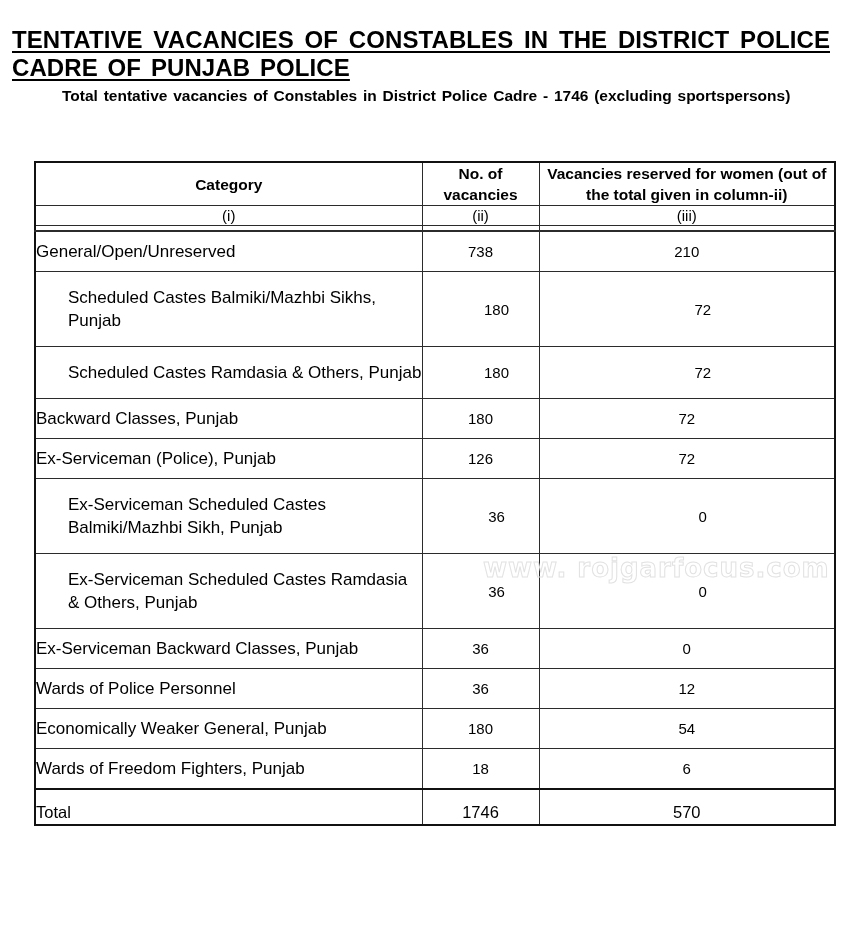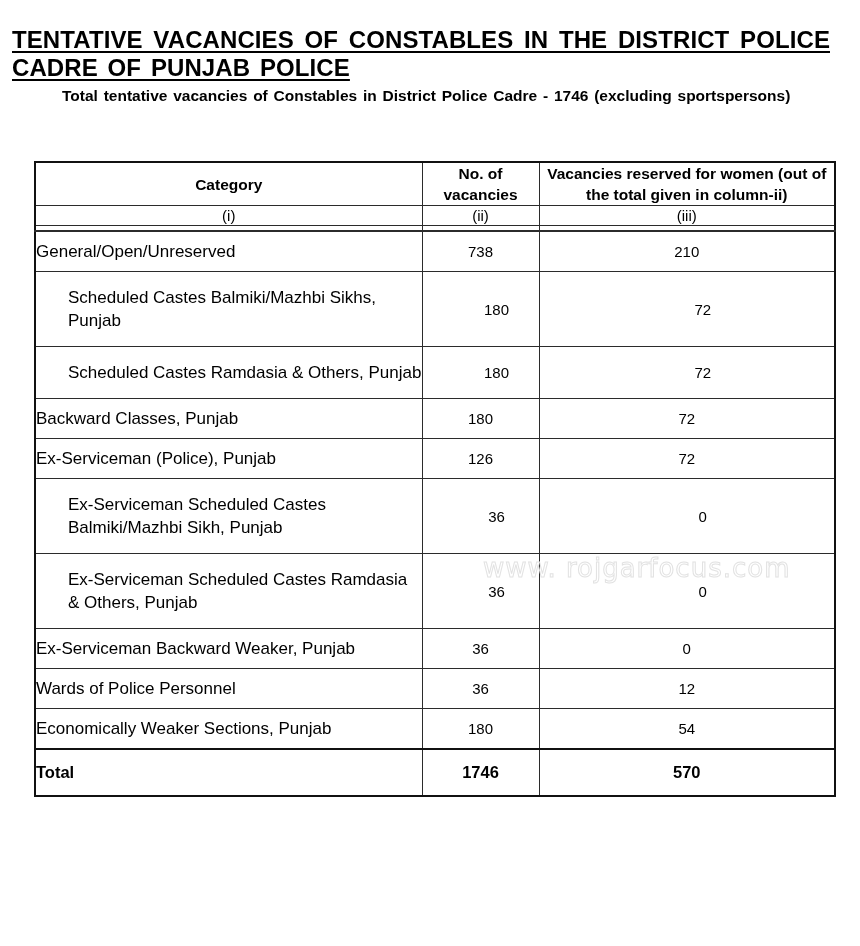--- a/index.html
+++ b/index.html
@@ -122,41 +122,41 @@
   }
 
   tr.r-tall .cat-cell,
   tr.r-tall .num-cell { padding-top: 14px; padding-bottom: 14px; padding-left: 32px; }
 
   tr.r-short .cat-cell,
   tr.r-short .num-cell { padding-top: 8px; padding-bottom: 8px; }
 
   tr.total-row td {
     font-size: 16.5px;
-    font-weight: bold;
+    font-weight: normal;
     padding-top: 11px;
-    padding-bottom: 11px;
     border-top: 2px solid #111;
   }
   tr.total-row .cat-cell { text-align: left; }
   tr.total-row .num-cell { }
 
   
   .watermark {
     position: absolute;
     left: 483px;
     top: 553px;
     font-size: 26px;
     letter-spacing: 1px;
     font-family: "DejaVu Sans", sans-serif;
     color: transparent;
     -webkit-text-stroke: 1px #e2e2e2;
     white-space: nowrap;
     pointer-events: none;
     z-index: 5;
+    font-weight: bold;
   }
 </style>
 </head>
 <body>
 
 <div class="page">
 
   <div class="doc-title">TENTATIVE VACANCIES OF CONSTABLES IN THE DISTRICT POLICE CADRE OF PUNJAB POLICE</div>
 
   <div class="doc-subtitle">Total tentative vacancies of Constables in District Police Cadre - 1746 (excluding sportspersons)</div>
@@ -214,33 +214,38 @@
         <td class="cat-cell">Ex-Serviceman Scheduled Castes Balmiki/Mazhbi Sikh, Punjab</td>
         <td class="num-cell">36</td>
         <td class="num-cell">0</td>
       </tr>
       <tr class="r-tall">
         <td class="cat-cell">Ex-Serviceman Scheduled Castes Ramdasia &amp; Others, Punjab</td>
         <td class="num-cell">36</td>
         <td class="num-cell">0</td>
       </tr>
       <tr class="r-short">
-        <td class="cat-cell">Ex-Serviceman Backward Weaker, Punjab</td>
+        <td class="cat-cell">Ex-Serviceman Backward Classes, Punjab</td>
         <td class="num-cell">36</td>
         <td class="num-cell">0</td>
       </tr>
       <tr class="r-short">
         <td class="cat-cell">Wards of Police Personnel</td>
         <td class="num-cell">36</td>
         <td class="num-cell">12</td>
       </tr>
       <tr class="r-short">
-        <td class="cat-cell">Economically Weaker Sections, Punjab</td>
+        <td class="cat-cell">Economically Weaker General, Punjab</td>
         <td class="num-cell">180</td>
         <td class="num-cell">54</td>
+      </tr>
+      <tr class="r-short">
+        <td class="cat-cell">Wards of Freedom Fighters, Punjab</td>
+        <td class="num-cell">18</td>
+        <td class="num-cell">6</td>
       </tr>
       <tr class="total-row">
         <td class="cat-cell">Total</td>
         <td class="num-cell">1746</td>
         <td class="num-cell">570</td>
       </tr>
     </tbody>
   </table>
 
   <div class="watermark">www. rojgarfocus.com</div>

